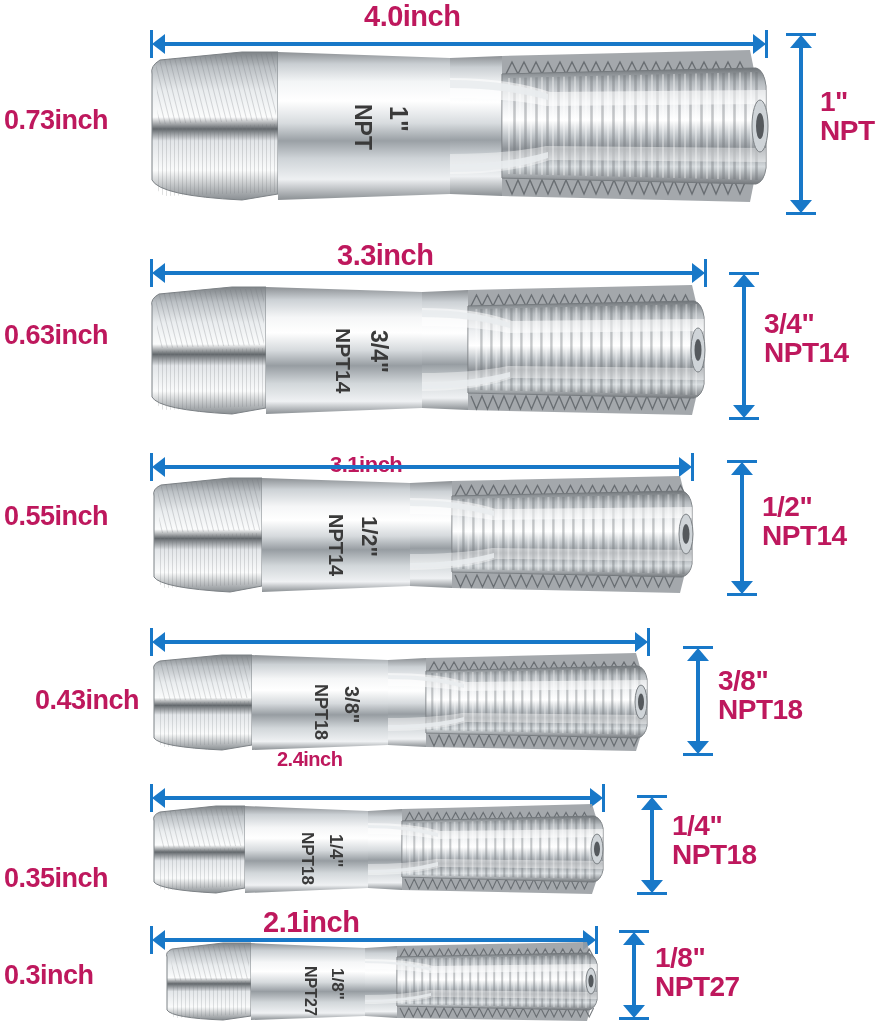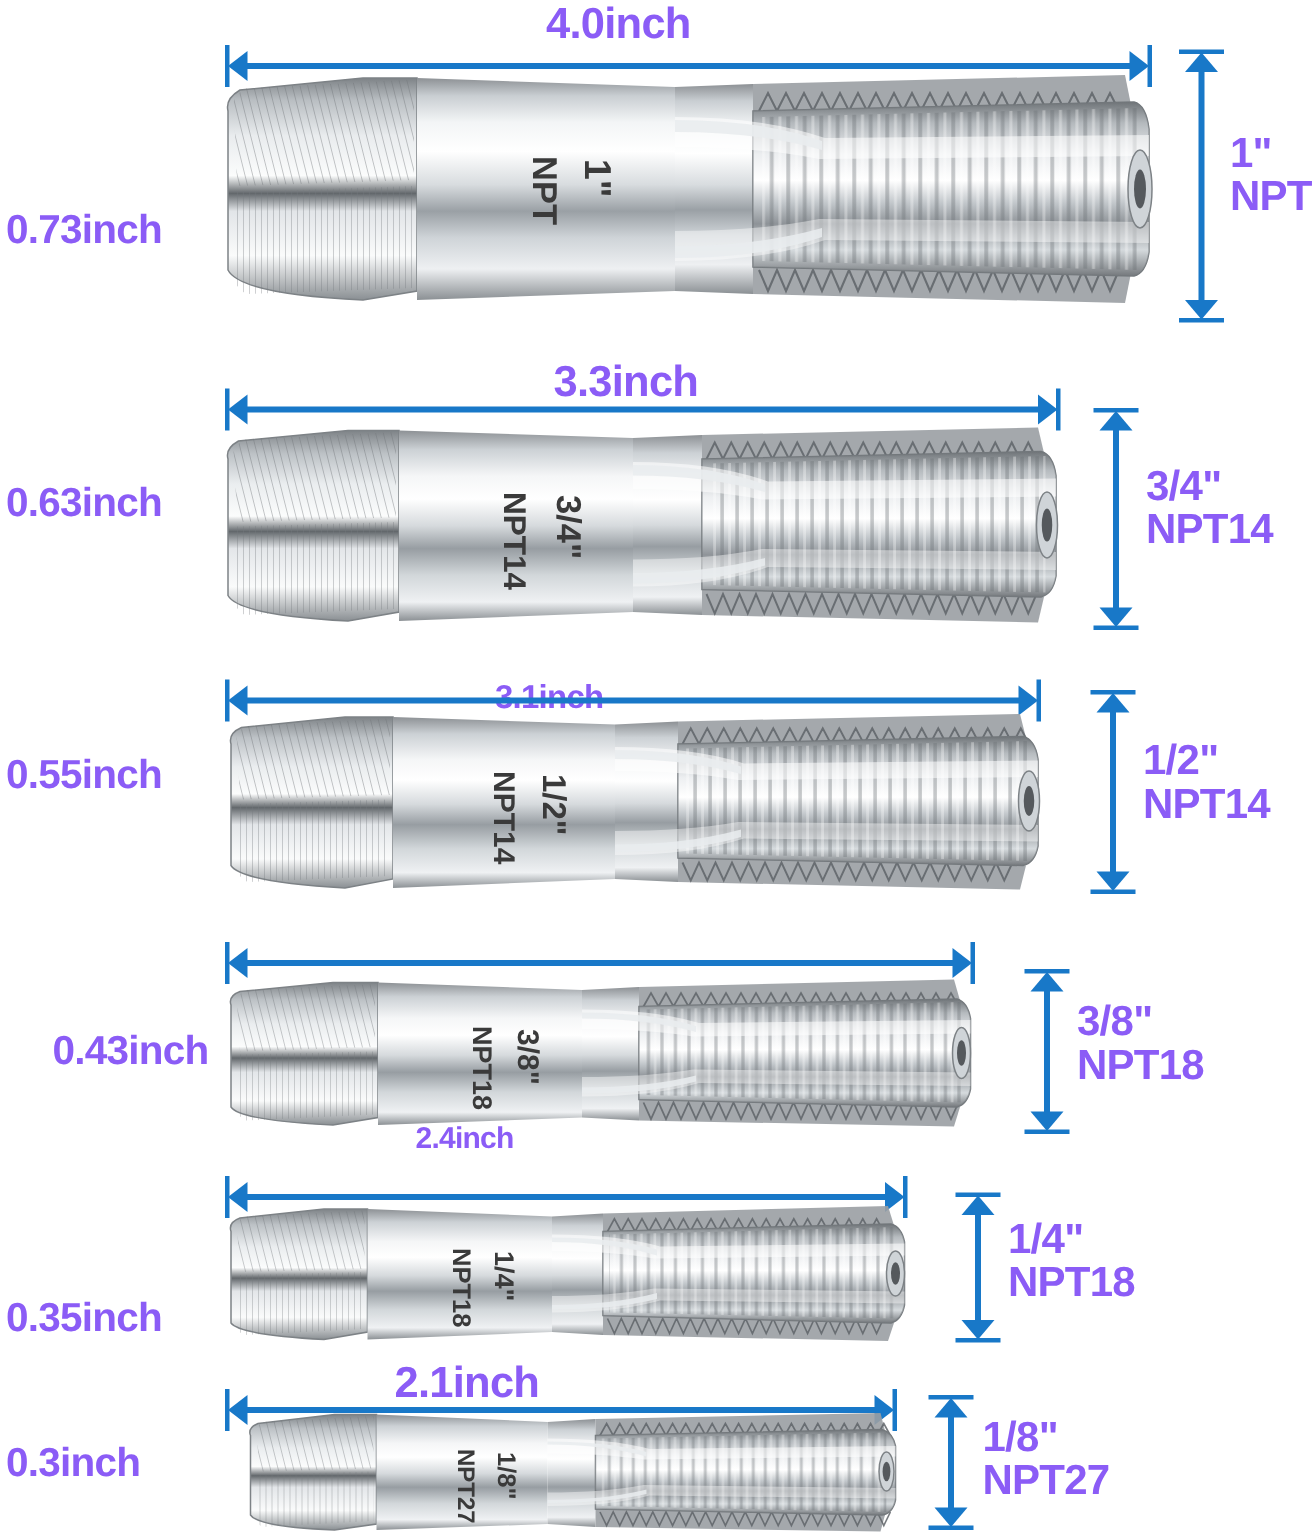--- a/index.html
+++ b/index.html
@@ -8,21 +8,21 @@
   body {
     width:876px; height:1024px;
     font-family:"Liberation Sans", sans-serif;
     position:relative; overflow:hidden;
   }
   #stage { position:absolute; inset:0; }
 
   
   .dim-text{
     position:absolute;
-    color:#8b5cf6;
+    color:#be185d;
     font-weight:700;
     letter-spacing:-0.5px;
     white-space:nowrap;
     font-family:"Liberation Sans", sans-serif;
     transform-origin:left top;
   }
   .len-label{ text-align:center; }
   .left-label{ text-align:left; }
   .right-label{ text-align:left; line-height:1.02; }
 
@@ -71,21 +71,21 @@
     fill:#3a3a3a;
     font-family:"Liberation Sans", sans-serif;
     font-weight:700;
   }
 </style>
 </head>
 <body>
 
 <div id="stage">
 
-  <div class="dim-text left-label" style="left:4px; top:105px; font-size:27px;margin-top:33px;">0.73inch</div>
+  <div class="dim-text left-label" style="left:4px; top:105px; font-size:27px;">0.73inch</div>
 
   <div class="dim-text len-label" style="left:364px; top:0px; font-size:29px;">4.0inch</div>
 
   <div class="hdim" style="left:150px; top:33px; width:618px;">
     <span class="cap l"></span>
     <span class="cap r"></span>
     <span class="shaft"></span>
     <span class="head l"></span>
     <span class="head r"></span>
   </div>
@@ -189,21 +189,21 @@
         <text class="engrave" x="0" y="0" font-size="23">NPT</text>
       </g>
       <g transform="translate(240,62) rotate(90)">
         <text class="engrave" x="0" y="0" font-size="25">1"</text>
       </g>
     </svg>
   </div>
 
   <div class="dim-text left-label" style="left:4px; top:320px; font-size:27px;">0.63inch</div>
 
-  <div class="dim-text len-label" style="left:337px; top:239px; font-size:29px;margin-left:32px;">3.3inch</div>
+  <div class="dim-text len-label" style="left:337px; top:239px; font-size:29px;">3.3inch</div>
 
   <div class="hdim" style="left:150px; top:262px; width:557px;">
     <span class="cap l"></span>
     <span class="cap r"></span>
     <span class="shaft"></span>
     <span class="head l"></span>
     <span class="head r"></span>
   </div>
 
   <div class="vdim" style="left:732px; top:272px; height:148px;">

